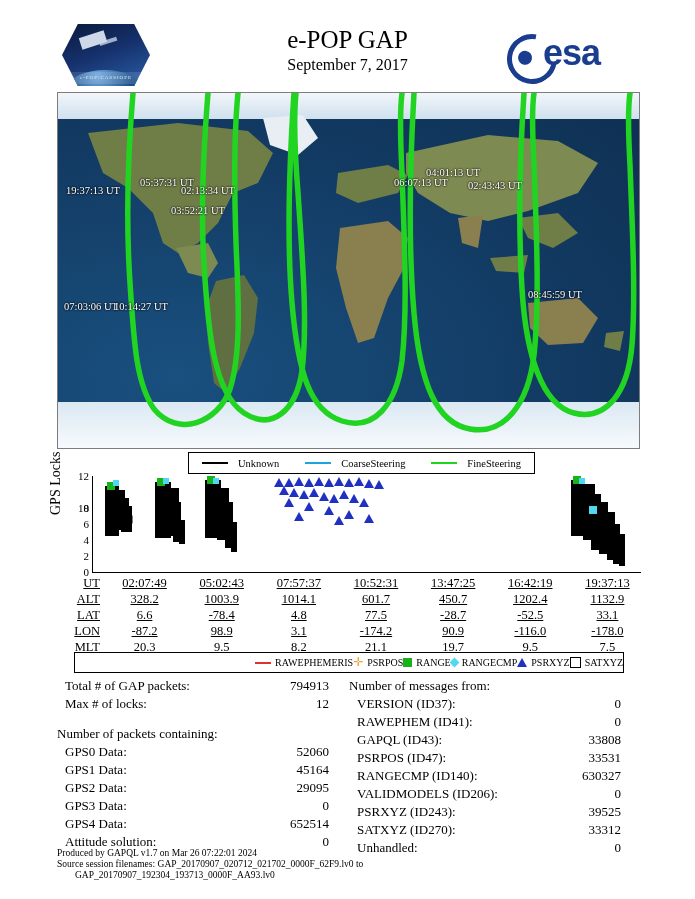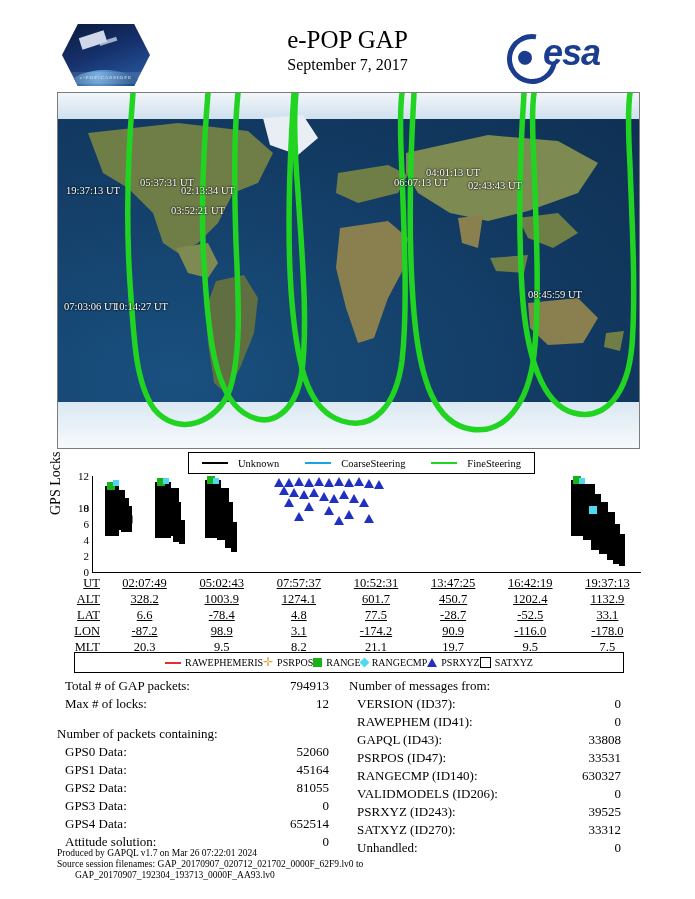--- a/index.html
+++ b/index.html
@@ -100,21 +100,20 @@
     border-radius: 50%;
     background: #1b3d8f;
   }
   .logo-esa .word {
     position: absolute;
     left: 36px; top: 0px;
     font-size: 36px;
     font-weight: bold;
     letter-spacing: -1px;
     color: #1b3d8f;
-    font-style: italic;
   }
 
   
   .map-wrap {
     position: absolute;
     left: 57px; top: 92px;
     width: 581px; height: 355px;
     border: 1px solid #7c7c7c;
     overflow: hidden;
     background: #1b4a73;
@@ -206,21 +205,21 @@
 
   
   .marker-legend {
     position: absolute;
     left: 74px; top: 652px;
     width: 548px; height: 19px;
     border: 1px solid #000;
     background: #fff;
     display: flex;
     align-items: center;
-    justify-content: center;
+    justify-content: flex-end;
     font-size: 10px;
   }
   .marker-legend .item { display: flex; align-items: center; gap: 4px; }
   .mk { display: inline-block; width: 9px; height: 9px; }
   .mk.line-red { height: 0; width: 16px; border-top: 2px solid #e03030; }
   .mk.plus { color: #e8a33d; font-size: 12px; line-height: 9px; width: 10px; }
   .mk.sq-green { background: #19b219; }
   .mk.diamond-cyan { background: #4fd8f0; transform: rotate(45deg); width: 7px; height: 7px; }
   .mk.tri-blue {
     width: 0; height: 0; background: none;
@@ -445,21 +444,21 @@
         <td class="val">07:57:37</td>
         <td class="val">10:52:31</td>
         <td class="val">13:47:25</td>
         <td class="val">16:42:19</td>
         <td class="val">19:37:13</td>
       </tr>
       <tr>
         <td class="rowlab">ALT</td>
         <td class="val">328.2</td>
         <td class="val">1003.9</td>
-        <td class="val">1274.1</td>
+        <td class="val">1014.1</td>
         <td class="val">601.7</td>
         <td class="val">450.7</td>
         <td class="val">1202.4</td>
         <td class="val">1132.9</td>
       </tr>
       <tr>
         <td class="rowlab">LAT</td>
         <td class="val">6.6</td>
         <td class="val">-78.4</td>
         <td class="val">4.8</td>
@@ -540,21 +539,21 @@
         <tr>
           <td class="lab">GPS0 Data:</td>
           <td class="num">52060</td>
         </tr>
         <tr>
           <td class="lab">GPS1 Data:</td>
           <td class="num">45164</td>
         </tr>
         <tr>
           <td class="lab">GPS2 Data:</td>
-          <td class="num">81055</td>
+          <td class="num">29095</td>
         </tr>
         <tr>
           <td class="lab">GPS3 Data:</td>
           <td class="num">0</td>
         </tr>
         <tr>
           <td class="lab">GPS4 Data:</td>
           <td class="num">652514</td>
         </tr>
         <tr>

